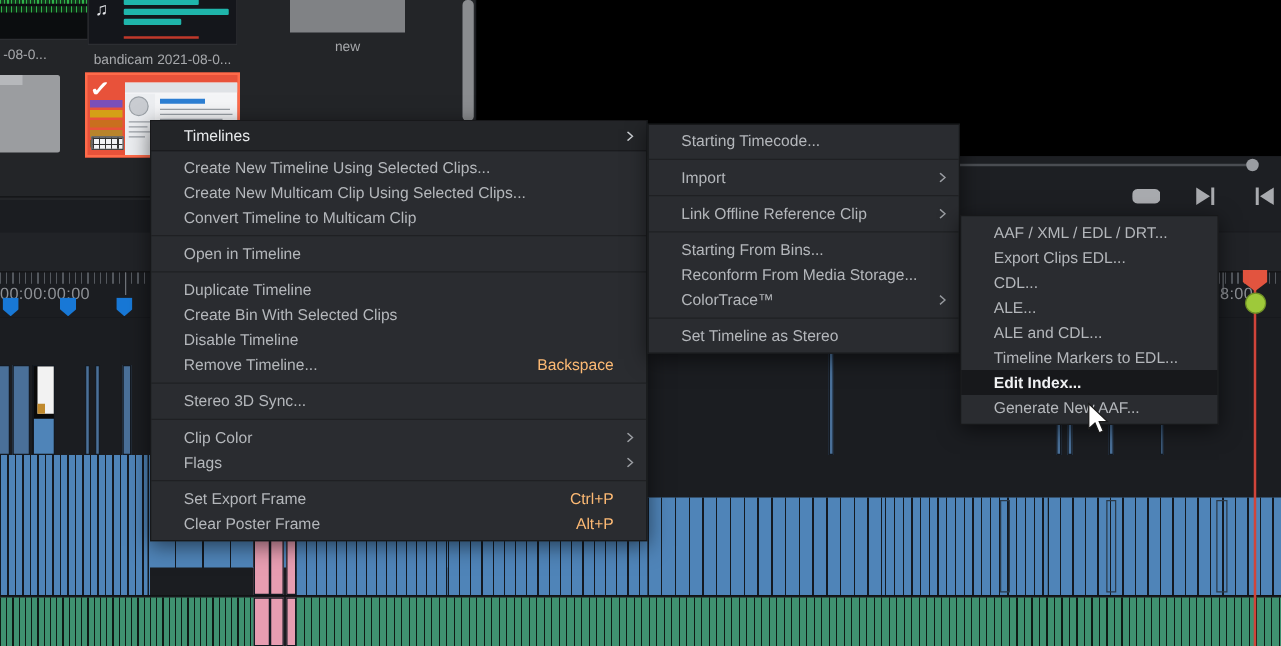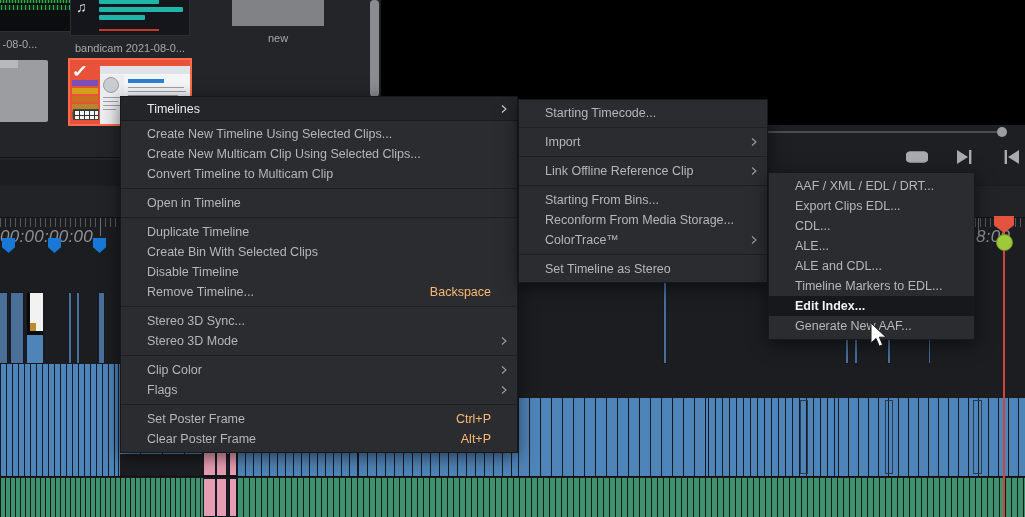--- a/index.html
+++ b/index.html
@@ -126,21 +126,21 @@
   .tl-toolbar { position:absolute; left:0; top:0; width:1025px; height:32px; background:#212327; }
   .tl-toolbar-div { position:absolute; left:0; top:31px; width:1025px; height:1px; background:#121314; }
   .ruler-ticks {
     position:absolute; left:0; top:32px; width:1025px; height:9px;
     background: repeating-linear-gradient(to right,#54585e 0 1px,transparent 1px 5px);
   }
   .ruler-big {
     position:absolute; top:32px; width:1px; height:18px; background:#6e7278;
   }
   .tc-label {
-    position:absolute; font-size:17px; color:#8d9095; top:41px; letter-spacing:.3px;font-style:italic;
+    position:absolute; font-size:13px; color:#8d9095; top:41px; letter-spacing:.3px;
   }
   .markers-row { position:absolute; left:0; top:52px; width:1025px; height:16px; }
   .marker {
     position:absolute; width:13px; height:15px; background:#1878d6;
     clip-path: polygon(0 0,100% 0,100% 62%,50% 100%,0 62%);
   }
   .track-area { position:absolute; left:0; top:68px; width:1025px; height:263px; background:#1b1d21; }
   .tl-sep { position:absolute; left:0; width:1025px; height:1px; background:#111214; }
 
   .clip { position:absolute; border:1px solid #141a22; }
@@ -414,42 +414,36 @@
         <span>Disable Timeline</span>
       </div>
   <div class="menu-item">
     <span>Remove Timeline...</span>
     <span class="shortcut">Backspace</span>
   </div>
   <div class="menu-sep"></div>
   <div class="menu-item">
         <span>Stereo 3D Sync...</span>
       </div>
-  <div class="menu-item">
-    <span>Stereo 3D Mode</span>
-    <svg class="arrow" viewBox="0 0 8 8">
-          <path d="M2 0.5 L6 4 L2 7.5" fill="none" stroke="#9a9da2" stroke-width="1.1"></path>
-        </svg>
-  </div>
   <div class="menu-sep"></div>
   <div class="menu-item">
     <span>Clip Color</span>
     <svg class="arrow" viewBox="0 0 8 8">
           <path d="M2 0.5 L6 4 L2 7.5" fill="none" stroke="#9a9da2" stroke-width="1.1"></path>
         </svg>
   </div>
   <div class="menu-item">
     <span>Flags</span>
     <svg class="arrow" viewBox="0 0 8 8">
           <path d="M2 0.5 L6 4 L2 7.5" fill="none" stroke="#9a9da2" stroke-width="1.1"></path>
         </svg>
   </div>
   <div class="menu-sep"></div>
   <div class="menu-item">
-    <span>Set Poster Frame</span>
+    <span>Set Export Frame</span>
     <span class="shortcut">Ctrl+P</span>
   </div>
   <div class="menu-item">
     <span>Clear Poster Frame</span>
     <span class="shortcut">Alt+P</span>
   </div>
   <div class="menu-gap"></div>
 </div>
 
 <div class="menu" id="menu2">

